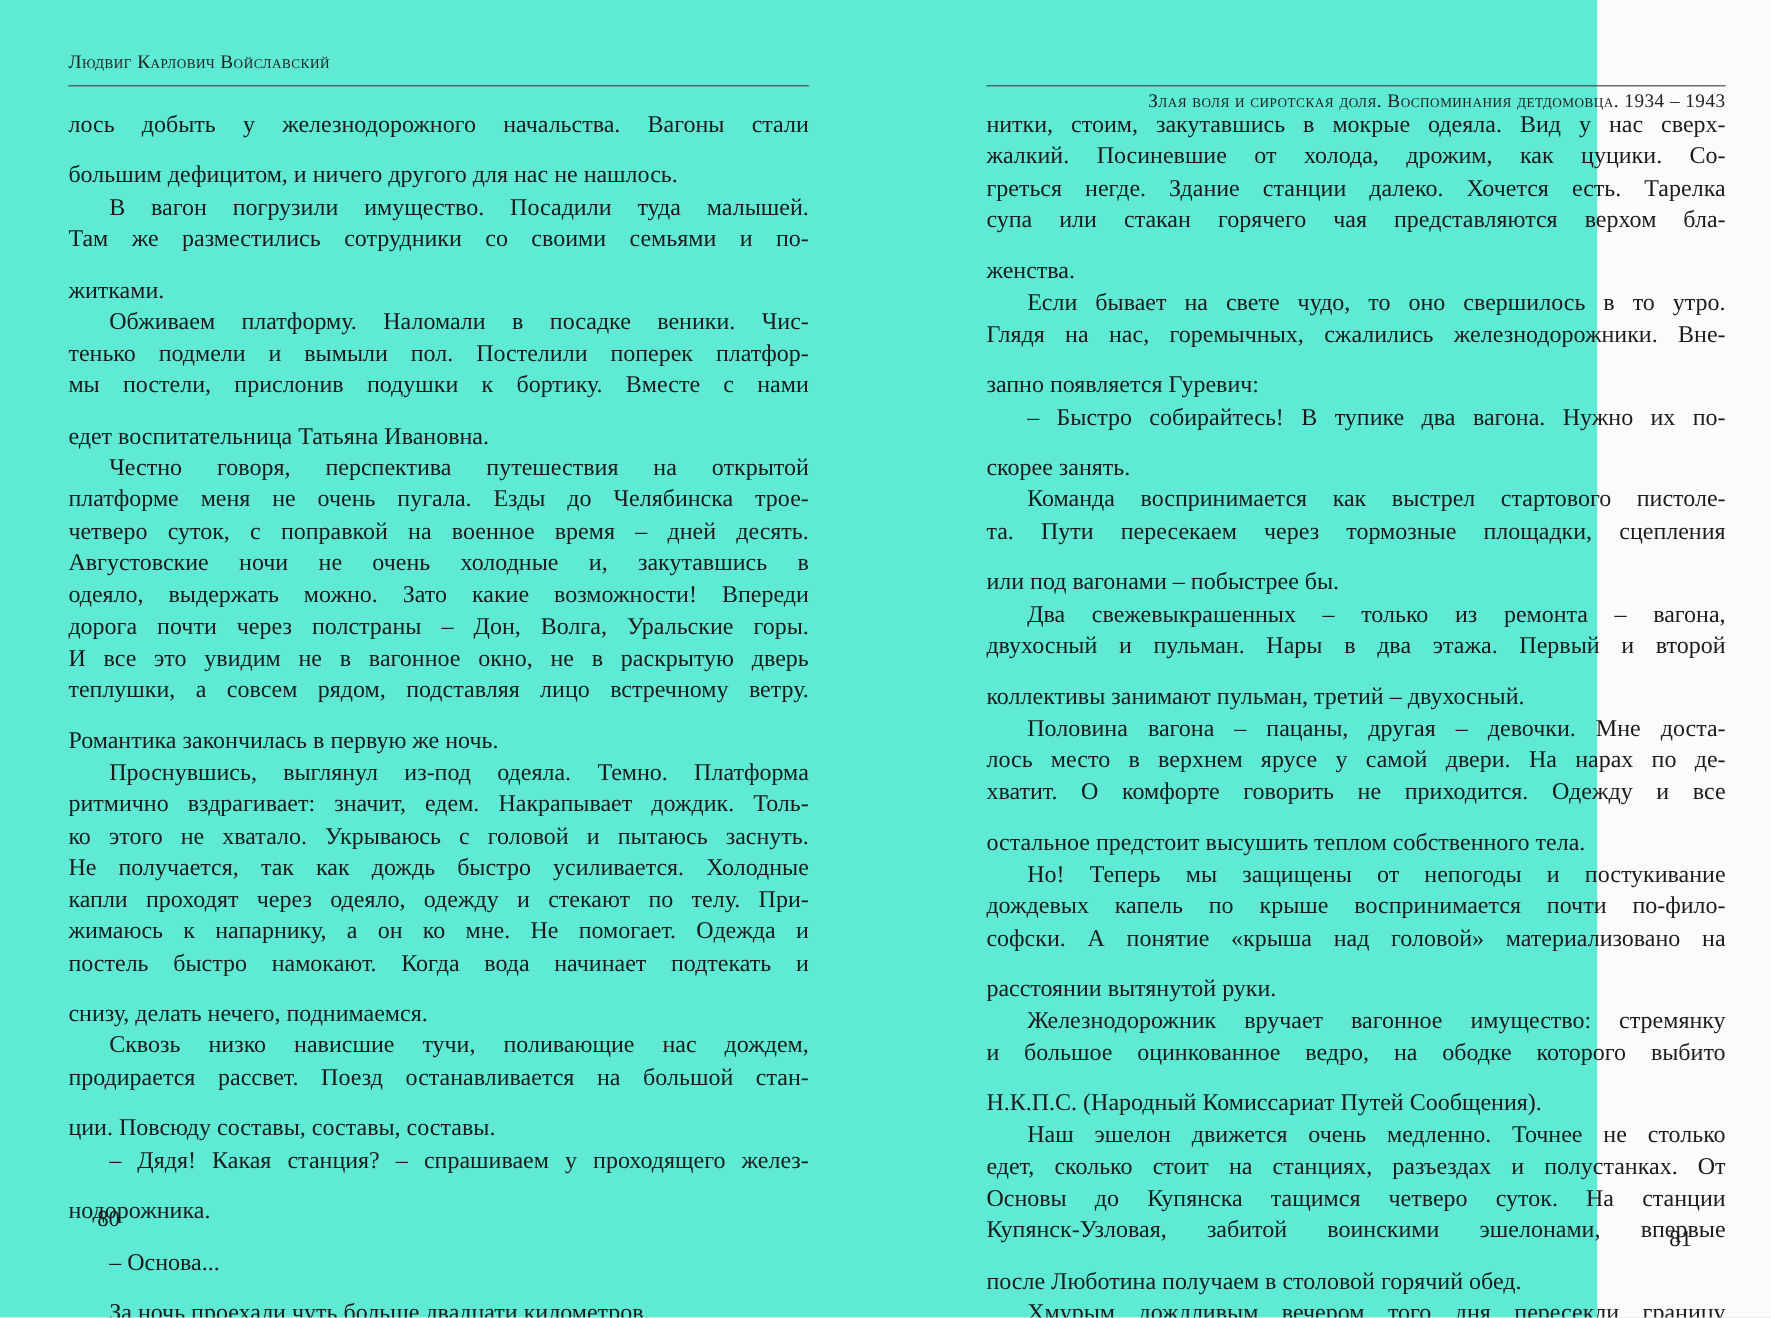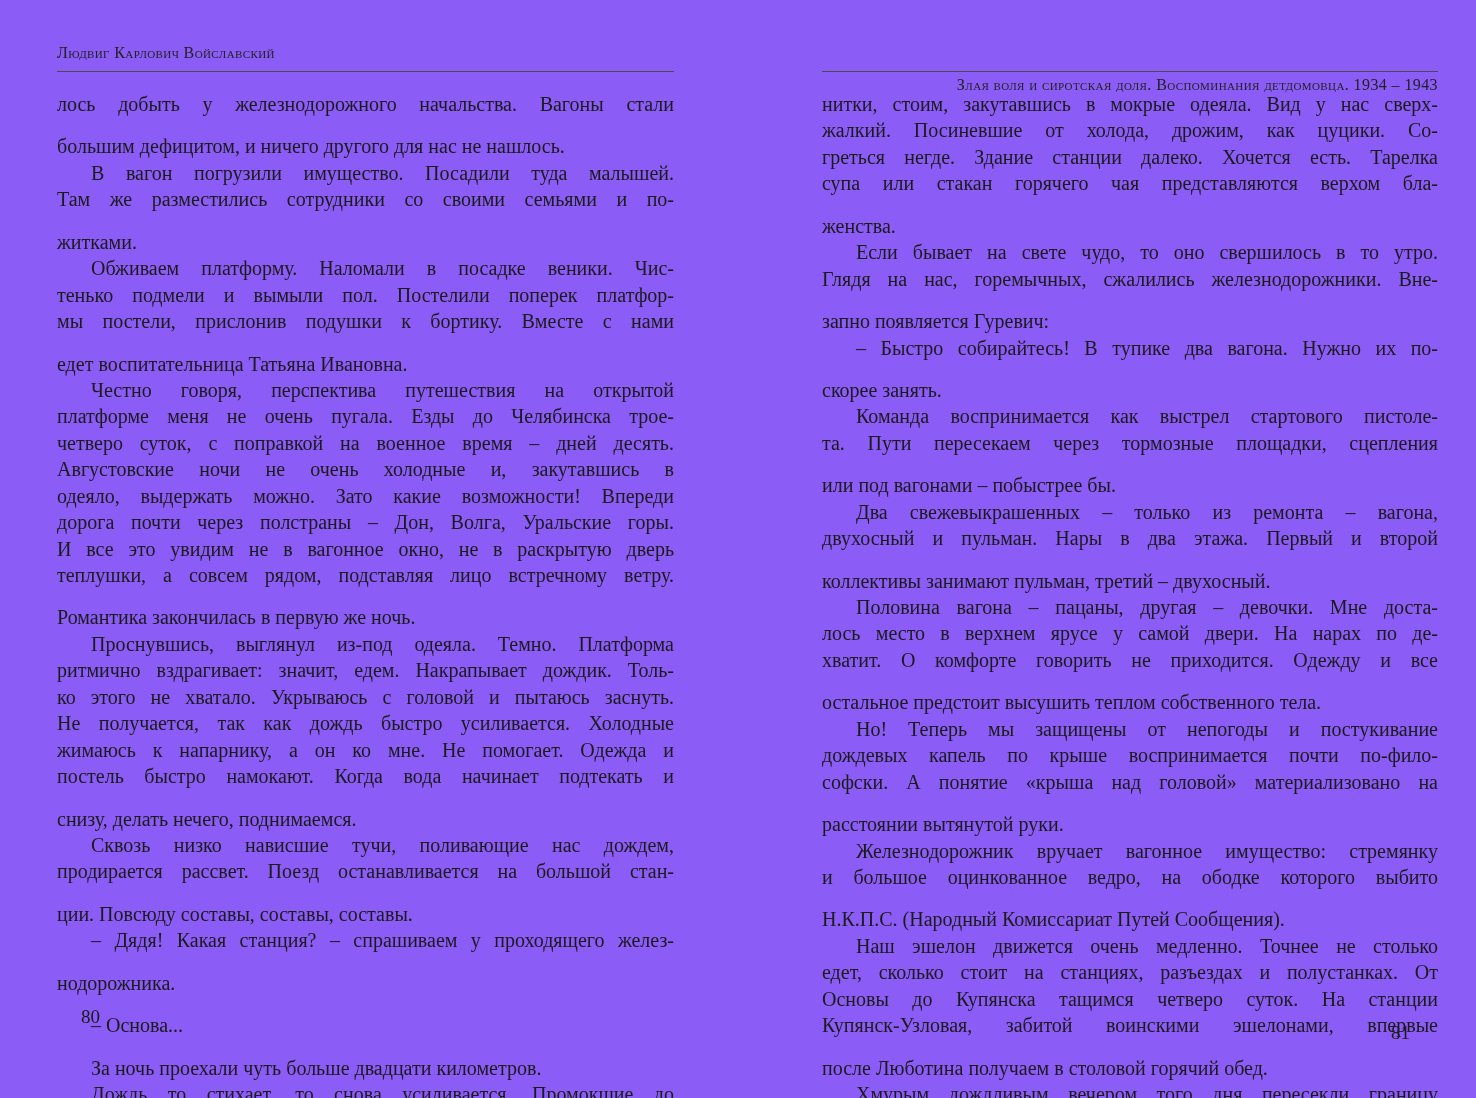--- a/index.html
+++ b/index.html
@@ -7,23 +7,23 @@
     padding: 0;
     width: 1476px;
     height: 1098px;
     background: #fbfbf9;
     font-family: "Liberation Serif", "DejaVu Serif", serif;
     color: #1b1b1b;
     overflow: hidden;
   }
   .spread {
     position: relative;
-    width: 1476px;
+    width: 1331px;
     height: 1098px;
-    background: #8b5cf6;
+    background: #5eead4;
   }
   .page {
     position: absolute;
     top: 0;
     height: 100%;
   }
   .page-left  { left: 57px;  width: 617px; }
   .page-right { left: 822px; width: 616px; }
 
   .running-head {
@@ -103,20 +103,21 @@
         <div class="line">Августовские ночи не очень холодные и, закутавшись в</div>
         <div class="line">одеяло, выдержать можно. Зато какие возможности! Впереди</div>
         <div class="line">дорога почти через полстраны – Дон, Волга, Уральские горы.</div>
         <div class="line">И все это увидим не в вагонное окно, не в раскрытую дверь</div>
         <div class="line">теплушки, а совсем рядом, подставляя лицо встречному ветру.</div>
         <div class="line last">Романтика закончилась в первую же ночь.</div>
         <div class="line indent">Проснувшись, выглянул из-под одеяла. Темно. Платформа</div>
         <div class="line">ритмично вздрагивает: значит, едем. Накрапывает дождик. Толь-</div>
         <div class="line">ко этого не хватало. Укрываюсь с головой и пытаюсь заснуть.</div>
         <div class="line">Не получается, так как дождь быстро усиливается. Холодные</div>
+        <div class="line">капли проходят через одеяло, одежду и стекают по телу. При-</div>
         <div class="line">жимаюсь к напарнику, а он ко мне. Не помогает. Одежда и</div>
         <div class="line">постель быстро намокают. Когда вода начинает подтекать и</div>
         <div class="line last">снизу, делать нечего, поднимаемся.</div>
         <div class="line indent">Сквозь низко нависшие тучи, поливающие нас дождем,</div>
         <div class="line">продирается рассвет. Поезд останавливается на большой стан-</div>
         <div class="line last">ции. Повсюду составы, составы, составы.</div>
         <div class="line indent">– Дядя! Какая станция? – спрашиваем у проходящего желез-</div>
         <div class="line last">нодорожника.</div>
         <div class="line indent last">– Основа...</div>
         <div class="line indent last">За ночь проехали чуть больше двадцати километров.</div>

